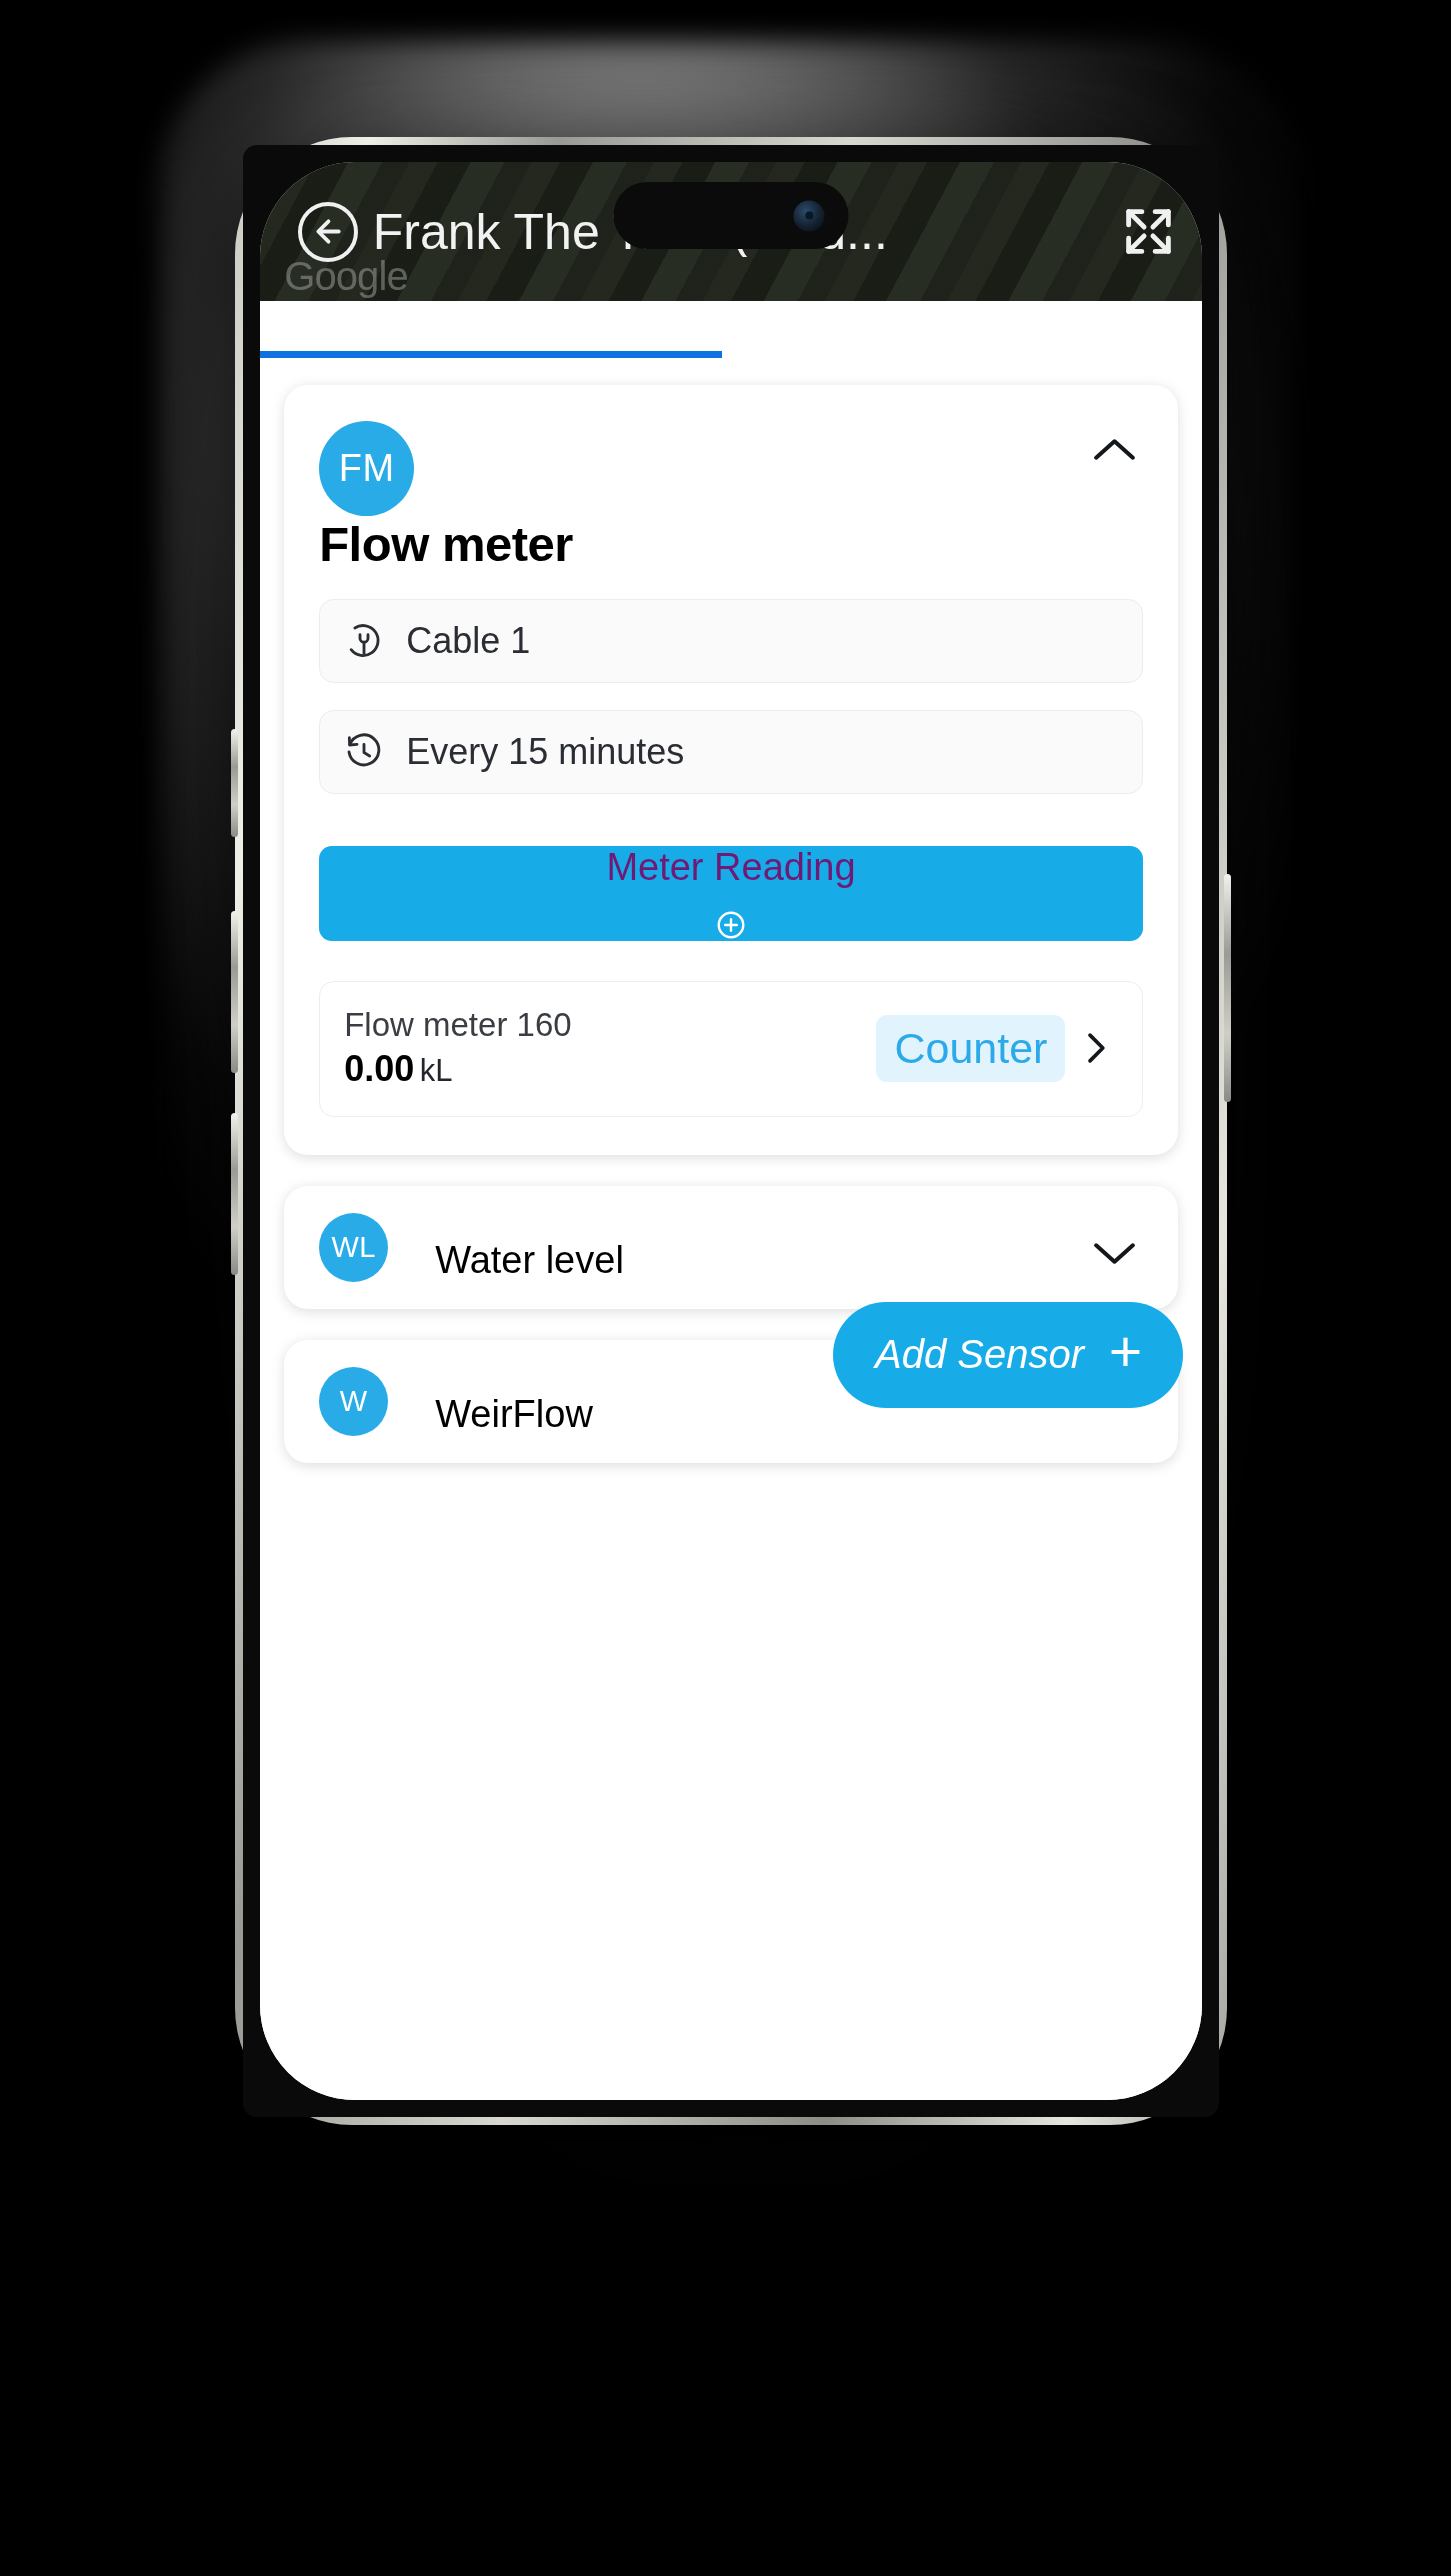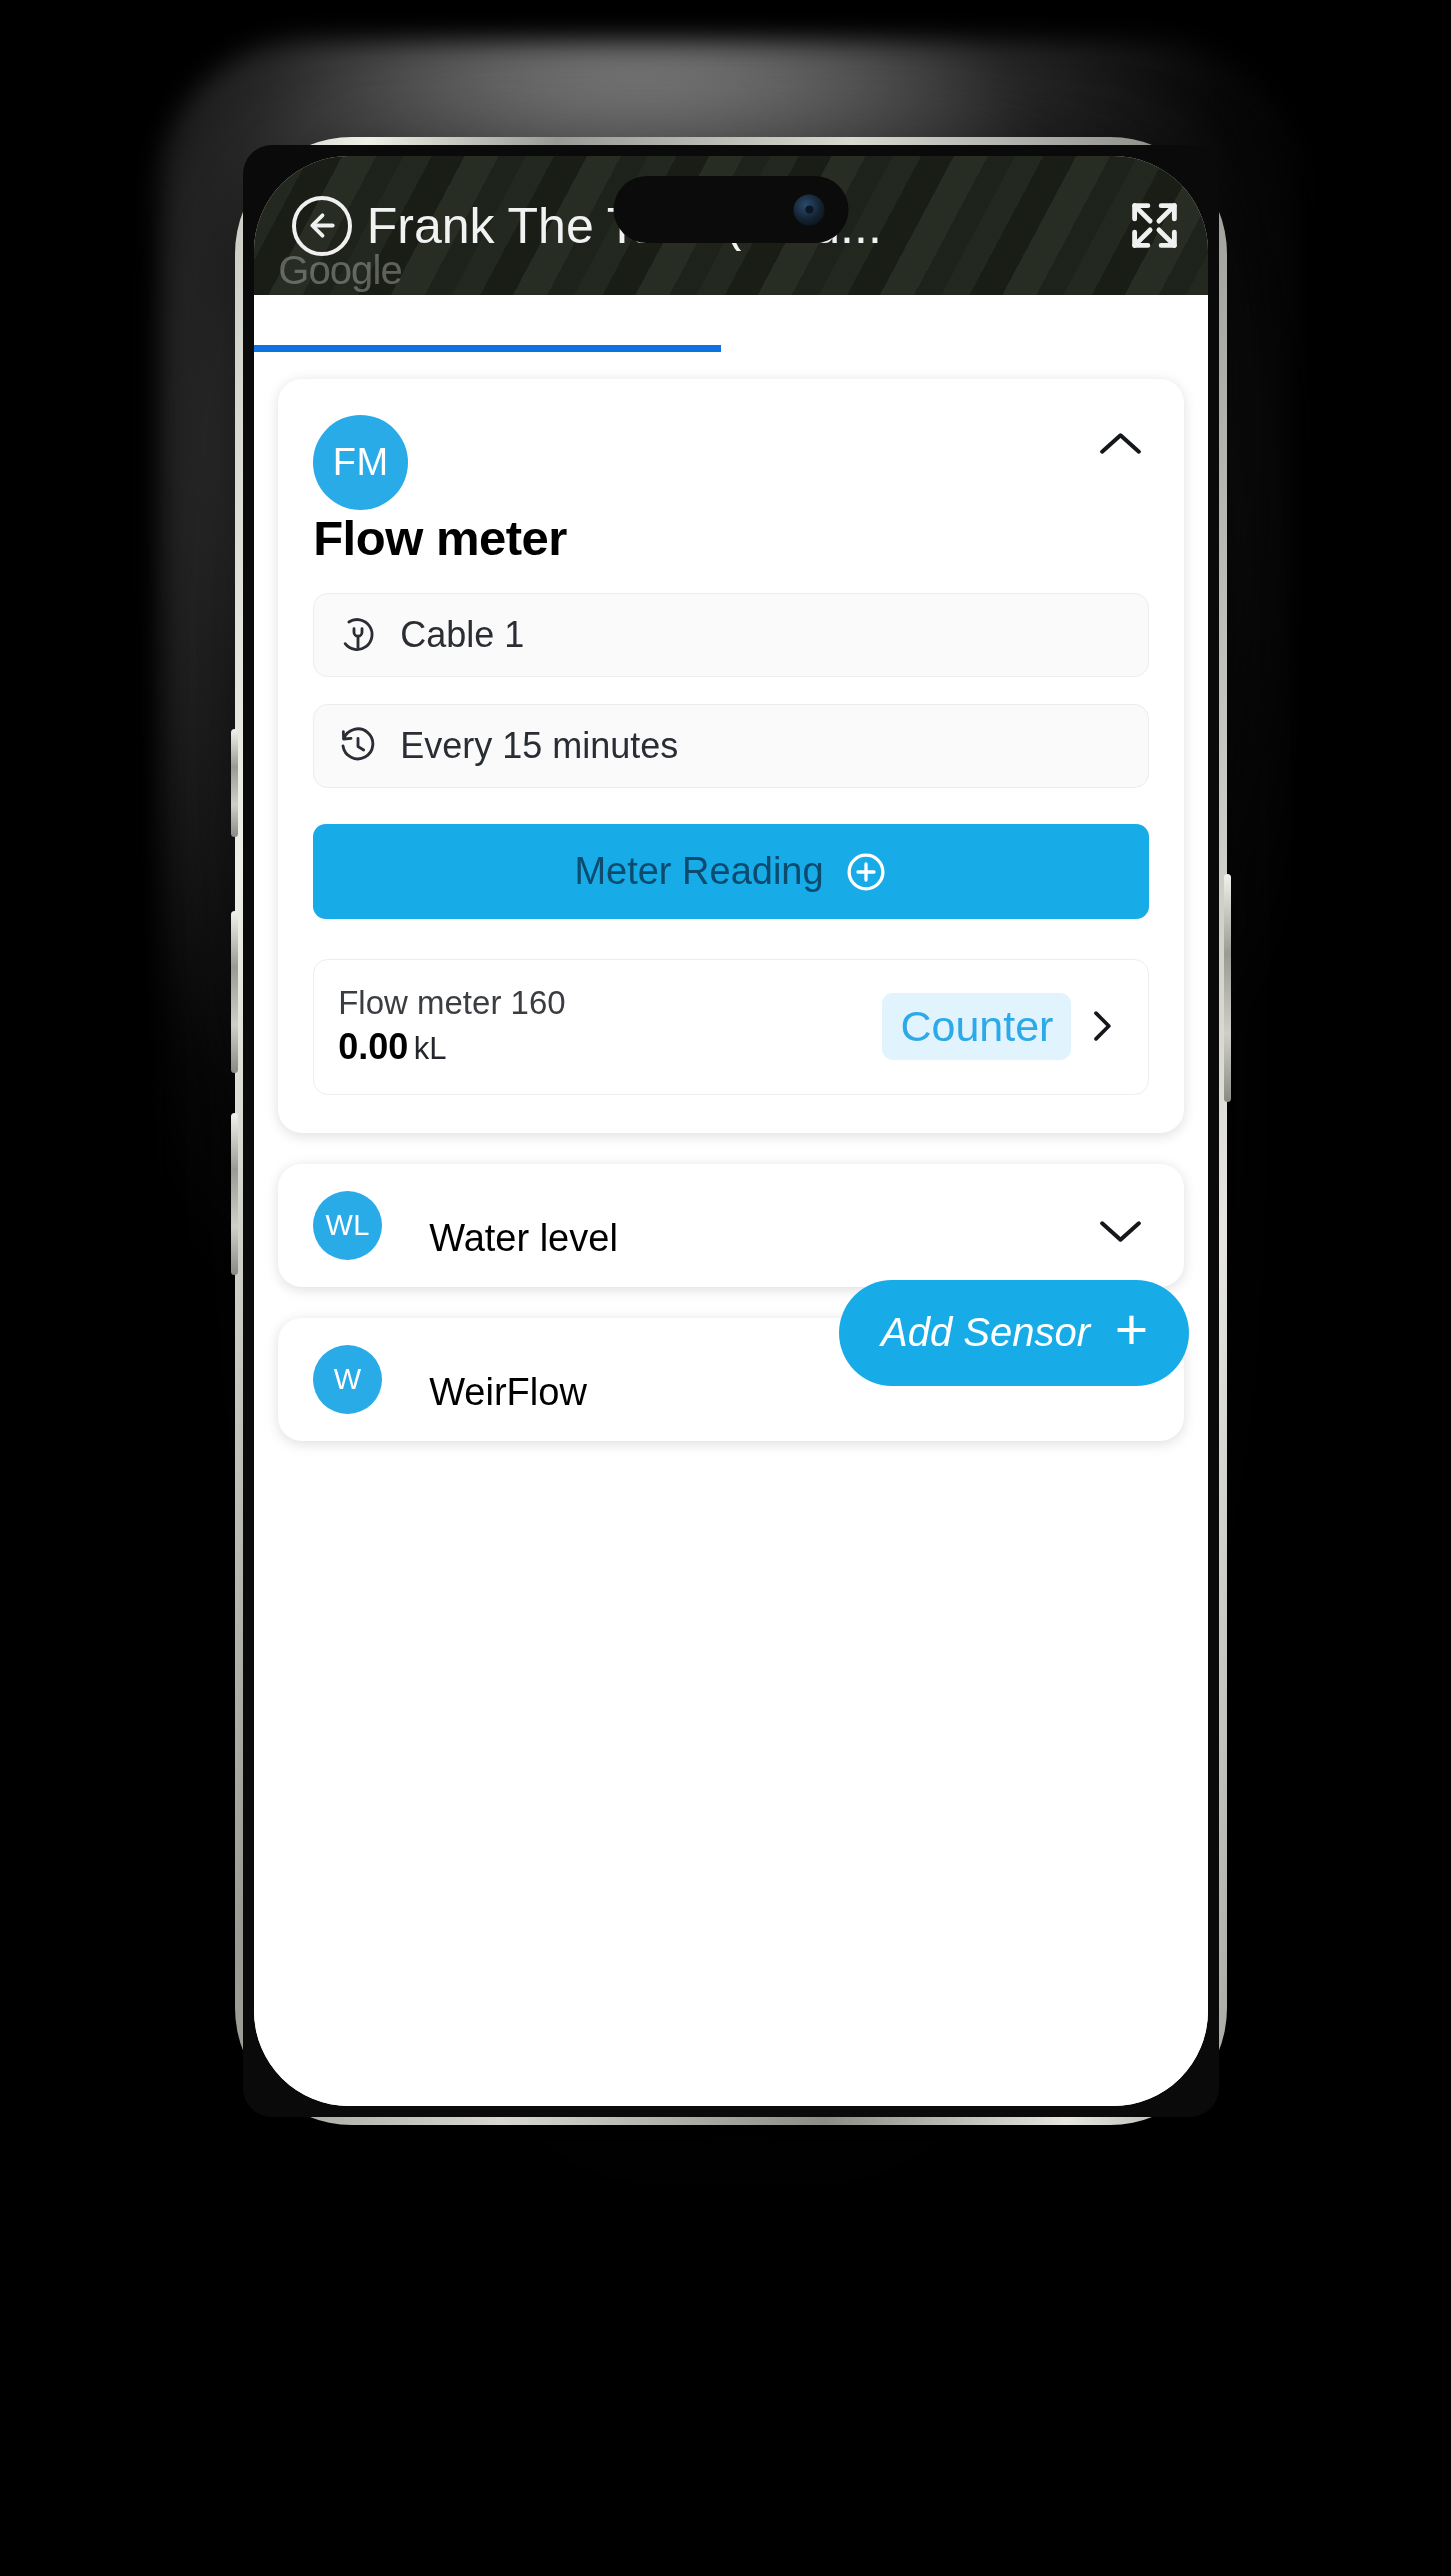--- a/index.html
+++ b/index.html
@@ -61,23 +61,23 @@
     border-radius: 117px;
     background: linear-gradient(100deg,#c9c9c2 0%,#efefe8 10%,#9a9a94 24%,
                 #d8d8d1 46%, #8d8d88 70%, #e6e6df 88%, #a5a5a0 100%);
     padding: 8.2px;
     box-shadow: 0 25.5px 82px rgba(0,0,0,0.85);
   }
   .phone-inner {
     position: relative;
     width: 100%;
     height: 100%;
-    border-radius: 29px;
+    border-radius: 14px;
     background: #0a0a0a;
-    padding: 11px;
+    padding: 17px;
   }
   .screen {
     position: relative;
     width: 100%;
     height: 100%;
     border-radius: 95px;
     background: #ffffff;
     overflow: hidden;
   }
   
@@ -252,31 +252,32 @@
     display: flex;
     align-items: center;
     padding: 0 24px;
     gap: 22px;
   }
   .info-row:first-of-type { margin-top: 36px; }
   .info-row svg { width: 40px; height: 40px; flex: 0 0 40px; }
   .info-row .txt { font-size: 36px; color: #2a2d33; }
 
   .primary-btn {
-    margin-top: 36px;
+    margin-top: 52px;
     height: 95px;
     border-radius: 12.8px;
     display: flex;
     align-items: center;
     justify-content: center;
     gap: 20px;
-    color: #0c4a6e;
+    color: #701a75;
     font-size: 38px;
     cursor: pointer;
     user-select: none;
+    flex-direction: column;
   }
   .primary-btn svg { width: 44px; height: 44px; }
 
   .reading-row {
     margin-top: 40px;
     border: 1.8px solid #ededed;
     border-radius: 14.6px;
     padding: 24px 24px 25.5px 24px;
     display: flex;
     align-items: center;

